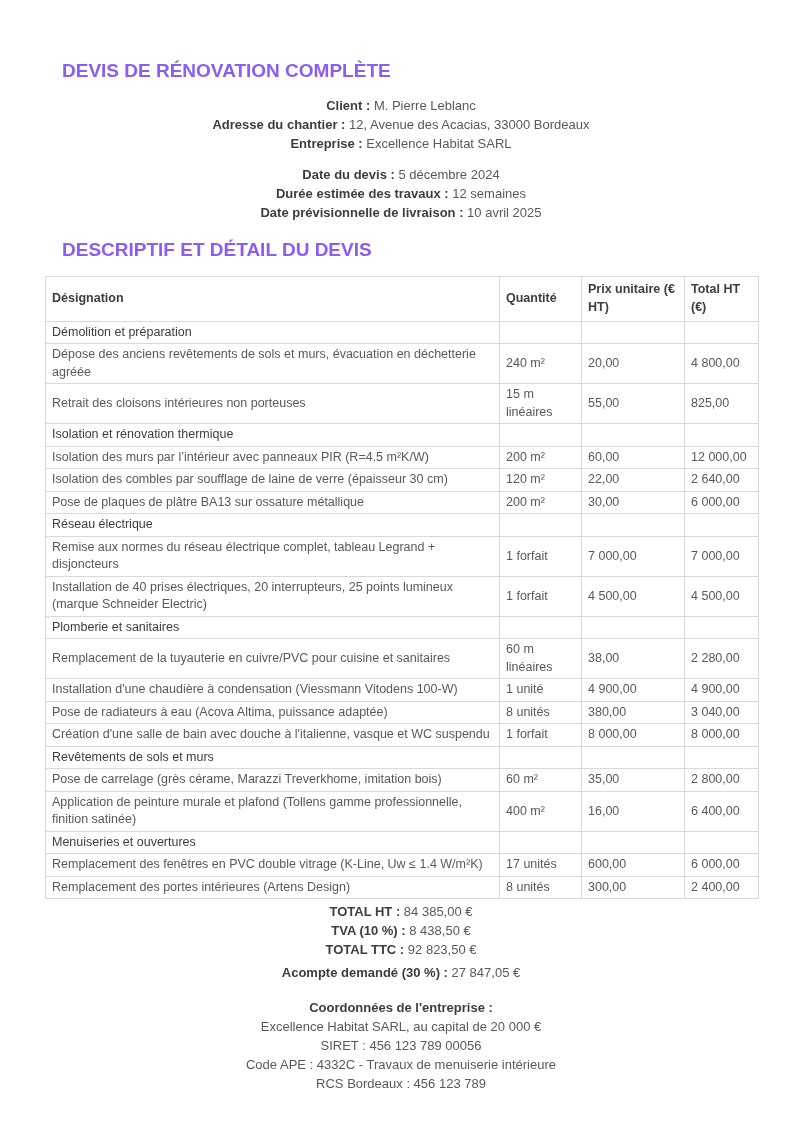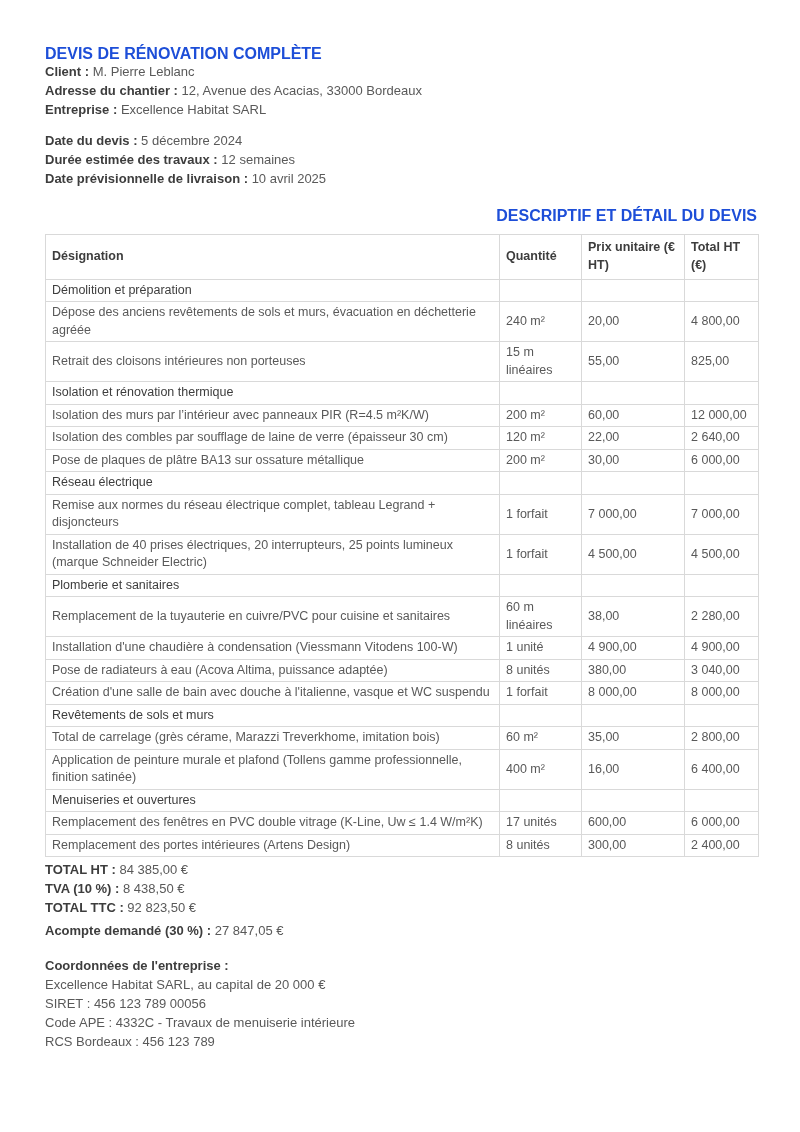--- a/index.html
+++ b/index.html
@@ -6,27 +6,27 @@
   html, body { margin: 0; padding: 0; }
   body {
     width: 800px; height: 1132px;
     background: #ffffff;
     font-family: "Liberation Sans", "DejaVu Sans", sans-serif;
     color: #595959;
     overflow: hidden;
   }
   .page { padding: 44px 43px 0 45px; }
   .doc-title, .section-title {
-    font-size: 16px; font-weight: 700; color: #1d4ed8;
-    margin: 0; line-height: 19px;
-  }
-  .line { font-size: 13px; line-height: 18.8px; }
+    font-size: 19px; font-weight: 700; color: #8b5cf6;
+    margin: 17px; line-height: 19px;
+  }
+  .line { font-size: 13px; line-height: 18.8px; text-align: center; }
   .line b { color: #3d3d3d; font-weight: 700; }
   .dates-block { margin-top: 13px; }
-  .section-title { margin-top: 17px; text-align: right; }
+  .section-title { margin-top: 17px; }
   table.devis {
     border-collapse: collapse; table-layout: fixed;
     width: 713px; margin-top: 9px;
     font-size: 12.5px; color: #595959;
   }
   table.devis th, table.devis td {
     border: 1px solid #d9d9d9;
     padding: 2px 6px;
     vertical-align: middle;
     text-align: left;
@@ -166,21 +166,21 @@
           <td>8 000,00</td>
           <td>8 000,00</td>
         </tr>
         <tr>
           <td class="section-cell">Revêtements de sols et murs</td>
           <td></td>
           <td></td>
           <td></td>
         </tr>
         <tr>
-          <td>Total de carrelage (grès cérame, Marazzi Treverkhome, imitation bois)</td>
+          <td>Pose de carrelage (grès cérame, Marazzi Treverkhome, imitation bois)</td>
           <td>60 m²</td>
           <td>35,00</td>
           <td>2 800,00</td>
         </tr>
         <tr>
           <td>Application de peinture murale et plafond (Tollens gamme professionnelle, finition satinée)</td>
           <td>400 m²</td>
           <td>16,00</td>
           <td>6 400,00</td>
         </tr>

